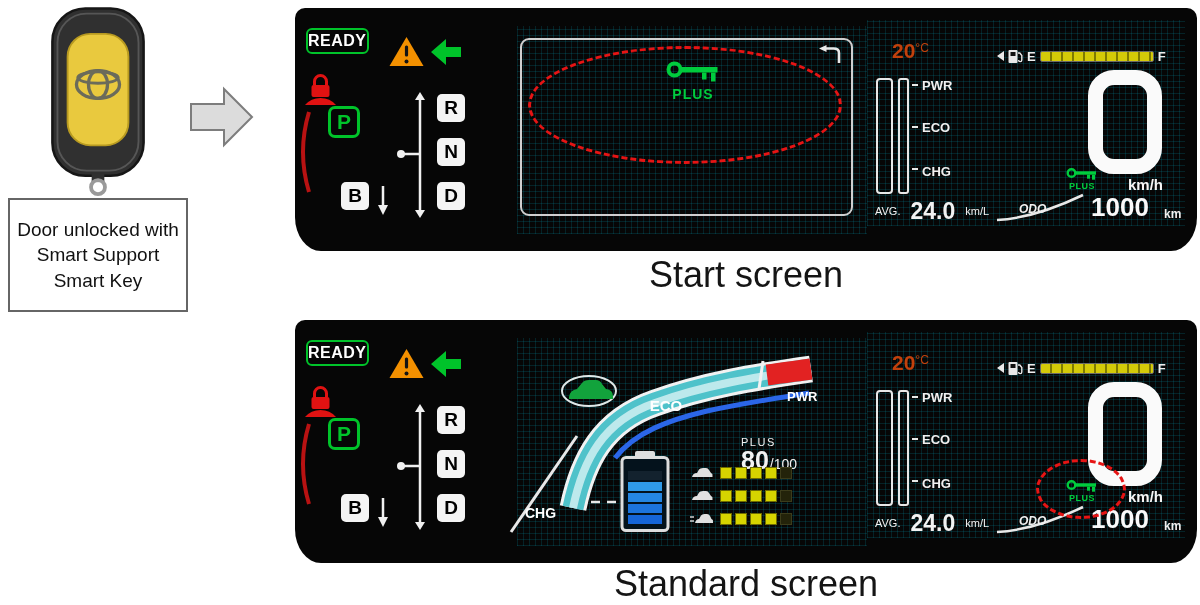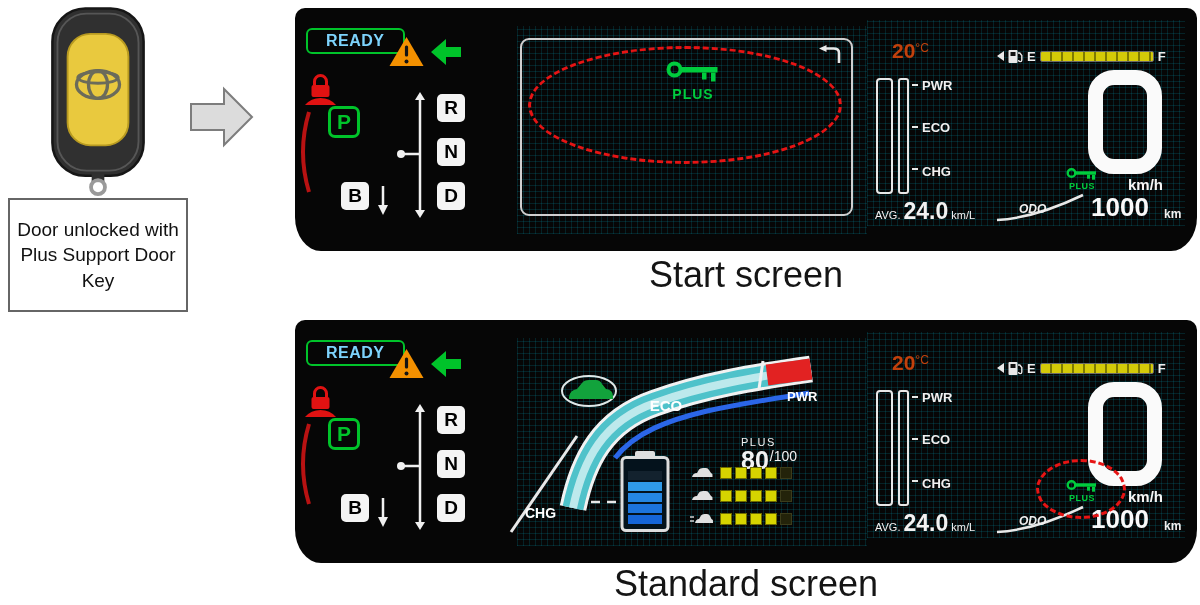--- a/index.html
+++ b/index.html
@@ -18,21 +18,21 @@
 .screen-label{position:absolute;left:295px;width:902px;text-align:center;font-size:36px;color:#151515}
 #label-start{top:254px}
 #label-standard{top:563px}
 
 .gridpat{position:absolute;background-image:repeating-linear-gradient(0deg,rgba(0,175,200,.17) 0 1px,transparent 1px 6px),repeating-linear-gradient(90deg,rgba(0,175,200,.17) 0 1px,transparent 1px 6px)}
 .gp-right{left:572px;top:12px;width:318px;height:206px}
 .gp-mid{left:222px;top:18px;width:350px;height:208px}
 .rededge{position:absolute;left:0;top:102px;width:16px;height:84px}
 
 
-.ready{position:absolute;left:11px;top:20px;border:2.5px solid #00c32a;color:#7dd3fc;border-radius:6px;font-weight:bold;font-size:16px;padding:2px 18px;letter-spacing:.5px}
+.ready{position:absolute;left:11px;top:20px;border:2.5px solid #00c32a;color:#ffffff;border-radius:6px;font-weight:bold;font-size:16px;padding:2px 0;letter-spacing:.5px}
 .warn{position:absolute;left:93px;top:27px;width:37px;height:34px}
 .turn{position:absolute;left:136px;top:31px;width:31px;height:26px}
 .seclock{position:absolute;left:8px;top:64px;width:35px;height:35px}
 .gearP{position:absolute;left:33px;top:98px;width:32px;height:32px;border:3px solid #00c32a;border-radius:7px;color:#00c32a;font-weight:bold;font-size:21px;display:flex;align-items:center;justify-content:center}
 .gbox{position:absolute;width:28px;height:28px;background:#f4f4f4;color:#000;border-radius:5px;font-weight:bold;font-size:19px;display:flex;align-items:center;justify-content:center}
 .gR{left:142px;top:86px}.gN{left:142px;top:130px}.gD{left:142px;top:174px}.gB{left:46px;top:174px}
 .shiftlines{position:absolute;left:78px;top:84px;width:62px;height:126px}
 
 
 .temp{position:absolute;left:597px;top:32px;display:flex;color:#c2410c}
@@ -40,21 +40,21 @@
 .temp .tu{font-size:12px;margin-top:1px}
 .fuelrow{position:absolute;left:702px;top:40px;display:flex;align-items:center;gap:4px}
 .fuelEF{color:#eee;font-size:13px;font-weight:bold}
 .fuelbar{width:114px;height:11px;border:1px solid #6a6a6a;border-radius:2px;background:repeating-linear-gradient(90deg,#d4ca08 0 9px,#7e7a00 9px 11px)}
 .vbar1{position:absolute;left:581px;top:70px;width:17px;height:116px;border:2px solid #e8e8e8;border-radius:4px}
 .vbar2{position:absolute;left:603px;top:70px;width:11px;height:116px;border:2px solid #e8e8e8;border-radius:3px}
 .vtick{position:absolute;left:617px;width:6px;height:2px;background:#e8e8e8}
 .vt1{top:76px}.vt2{top:118px}.vt3{top:160px}
 .vlabel{position:absolute;left:627px;color:#f0f0f0;font-size:13px;font-weight:bold}
 .vl-pwr{top:70px}.vl-eco{top:112px}.vl-chg{top:156px}
-.avgrow{position:absolute;left:580px;top:192px;display:flex;align-items:flex-end;gap:3px;color:#f2f2f2}
+.avgrow{position:absolute;left:580px;top:192px;display:flex;align-items:center;gap:10px;color:#f2f2f2}
 .avg-sm{font-size:11px;padding-bottom:2px}
 .avg-big{font-size:23px;font-weight:bold;line-height:1}
 .speed0{position:absolute;left:793px;top:62px;width:74px;height:104px;border:15px solid #fafafa;border-radius:26px}
 .kmh{position:absolute;left:833px;top:168px;color:#f5f5f5;font-weight:bold;font-size:15px}
 .plusbadge{position:absolute;left:763px;top:158px;width:48px;display:flex;flex-direction:column;align-items:center;gap:1px}
 .plusbadge .txt{color:#00cc3d;font-size:9px;font-weight:bold;letter-spacing:.5px}
 .odoswoosh{position:absolute;left:700px;top:183px;width:92px;height:32px}
 .odolabel{position:absolute;left:724px;top:194px;color:#f0f0f0;font-size:12px;font-style:italic;font-weight:bold}
 .odoval{position:absolute;left:796px;top:186px;color:#fafafa;font-size:26px;font-weight:bold;line-height:1}
 .odounit{position:absolute;left:869px;top:199px;color:#f0f0f0;font-size:12px;font-weight:bold}
@@ -65,21 +65,21 @@
 .keyicon-lg{position:absolute;left:371px;top:49px;width:54px;height:27px}
 .pluslg{position:absolute;left:371px;top:78px;width:54px;text-align:center;color:#00cc3d;font-weight:bold;font-size:14px;letter-spacing:1px}
 .jmsg{position:absolute;left:233px;top:103px;width:318px;text-align:center;color:#f5f5f5;font-size:19px}
 .redellipse-msg{position:absolute;left:233px;top:38px;width:314px;height:118px;border:3.5px dashed #e61414;border-radius:50%;z-index:5}
 
 
 .hsi{position:absolute;left:208px;top:28px;width:358px;height:202px}
 .battery{position:absolute;left:323px;top:131px;width:54px;height:81px}
 .scoreblk{position:absolute;left:446px;top:116px;color:#f2f2f2}
 .scorelabel{font-size:11px;letter-spacing:1.5px}
-.scorerow{display:flex;gap:1px}
+.scorerow{display:flex;align-items:flex-end;gap:1px}
 .scoreval{font-size:25px;font-weight:bold;line-height:1}
 .scoretot{font-size:14px;padding-bottom:1px}
 .ecorows{position:absolute;left:395px;top:146px;display:flex;flex-direction:column;gap:9px}
 .ecorow{display:flex;align-items:center;gap:6px;height:14px}
 .ecoicon{width:24px;height:14px}
 .sqwrap{display:flex;gap:3px}
 .ecosq{width:12px;height:12px;background:#d6d400;border:1px solid #6e6c00}
 .ecosq.dim{background:#23230a;border-color:#3c3c1a}
 .redellipse-plus{position:absolute;left:741px;top:139px;width:90px;height:60px;border:3.5px dashed #e61414;border-radius:50%;z-index:5}
 </style>
@@ -94,21 +94,21 @@
       <rect x="18" y="6" width="64" height="124" rx="23" fill="none" stroke="#565656" stroke-width="1.5"></rect>
       <rect x="26" y="22" width="48" height="88" rx="18" fill="#e9c93e" stroke="#b89a20" stroke-width="1.5"></rect>
       <ellipse cx="50" cy="62" rx="17" ry="11" fill="none" stroke="#6b6b5a" stroke-width="2.6"></ellipse>
       <ellipse cx="50" cy="62" rx="7.5" ry="11" fill="none" stroke="#6b6b5a" stroke-width="2.6"></ellipse>
       <ellipse cx="50" cy="56.5" rx="16" ry="4.5" fill="none" stroke="#6b6b5a" stroke-width="2.2"></ellipse>
       <rect x="45" y="132" width="10" height="7" fill="#303030"></rect>
       <circle cx="50" cy="143" r="5.5" fill="none" stroke="#9a9a9a" stroke-width="3"></circle>
     </svg>
   </div>
 
-  <div class="caption">Door unlocked with Plus Support Door Key</div>
+  <div class="caption">Door unlocked with Smart Support Smart Key</div>
 
   <svg class="bigarrow" viewBox="0 0 64 62">
     <polygon points="1,18 34,18 34,3 62,31 34,59 34,44 1,44" fill="#dcdcdc" stroke="#7d7d7d" stroke-width="2"></polygon>
   </svg>
 
   <div id="panel-start" class="panel">
     <div class="gridpat gp-mid"></div>
     <div class="gridpat gp-right"></div>
     <svg class="rededge" viewBox="0 0 16 84">
       <path d="M14 2 Q2 42 14 82" stroke="#b81212" stroke-width="4" fill="none"></path>

